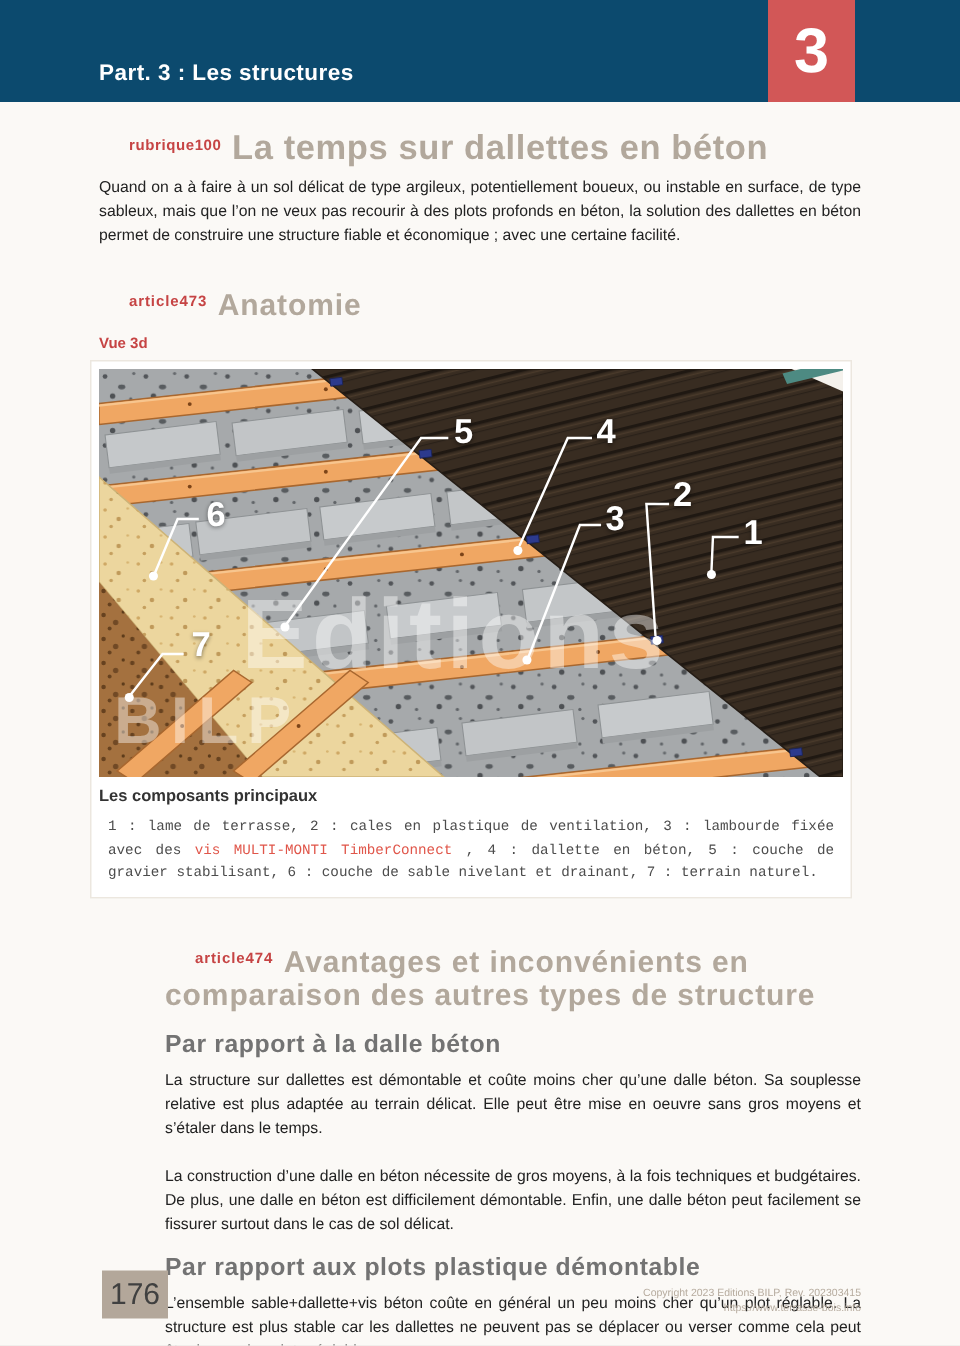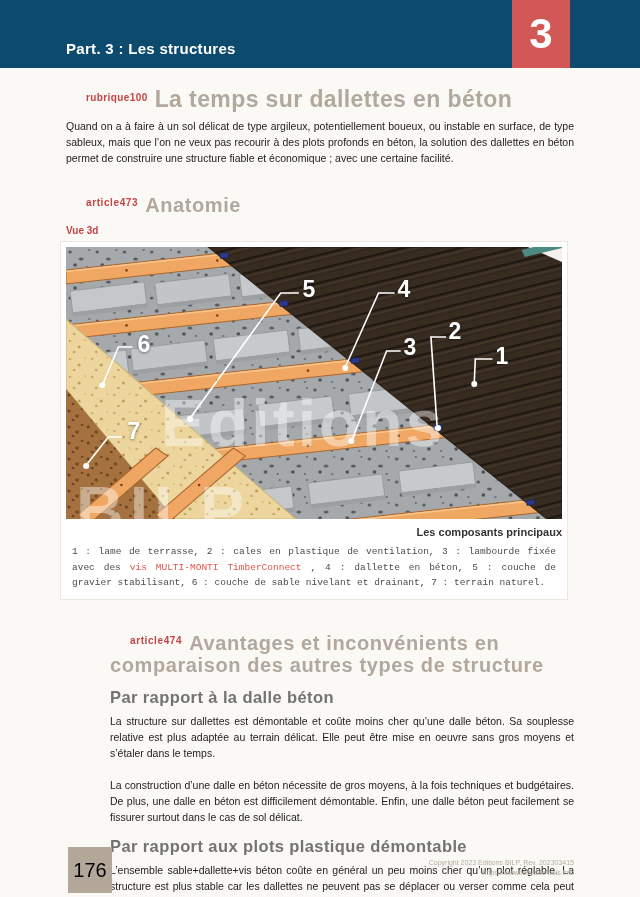--- a/index.html
+++ b/index.html
@@ -24,27 +24,27 @@
   .vue{margin:9px 0 0 0;color:#c64444;font-weight:bold;font-size:10px;}
   
   .figcard{box-sizing:border-box;margin:5px 0 0 -6px;width:508px;background:#ffffff;
            border:1px solid #ece7df;padding:5px 5px 8px 5px;}
   .imgwrap{position:relative;width:496px;height:272px;overflow:hidden;background:#a4a7a9;}
   .imgwrap svg{display:block;}
   .callout{position:absolute;transform:translate(-50%,-50%);color:#fff;font-weight:bold;
            font-size:23px;text-shadow:0 1px 3px rgba(0,0,0,.45);line-height:1;}
   .wm{position:absolute;color:rgba(255,255,255,.42);font-weight:bold;pointer-events:none;}
   .wm1{left:95px;top:138px;font-size:66px;letter-spacing:3px;}
-  .wm2{left:10px;top:225px;font-size:66px;letter-spacing:6px;}
-  .figcap{margin-top:7px;text-align:right;color:#333;font-weight:bold;font-size:11px;}
+  .wm2{left:10px;top:210px;font-size:44px;letter-spacing:6px;}
+  .figcap{margin-top:7px;text-align:left;color:#333;font-weight:bold;font-size:11px;}
   .figleg{margin:6px 6px 0 6px;color:#4c4c4c;font-size:9.5px;line-height:15.5px;text-align:justify;font-family:Liberation Mono, monospace;}
   .figleg .link{color:#e0564a;cursor:pointer;}
   
-  .pagenum{position:absolute;left:68px;top:847px;width:44px;height:46px;background:#b3a79a;
-           display:flex;align-items:center;justify-content:center;color:#000000;font-size:20px;}
+  .pagenum{position:absolute;left:68px;top:847px;width:44px;height:32px;background:#b3a79a;
+           display:flex;align-items:center;justify-content:center;color:#404040;font-size:20px;}
   .copyr{position:absolute;right:66px;top:858px;text-align:right;color:#b6ab9e;
          font-size:7px;line-height:9.5px;}
   .comparison{margin-top:30px;margin-left:44px;}
 </style>
 </head>
 <body>
 
 <div class="page">
 
   <div class="hdr">

